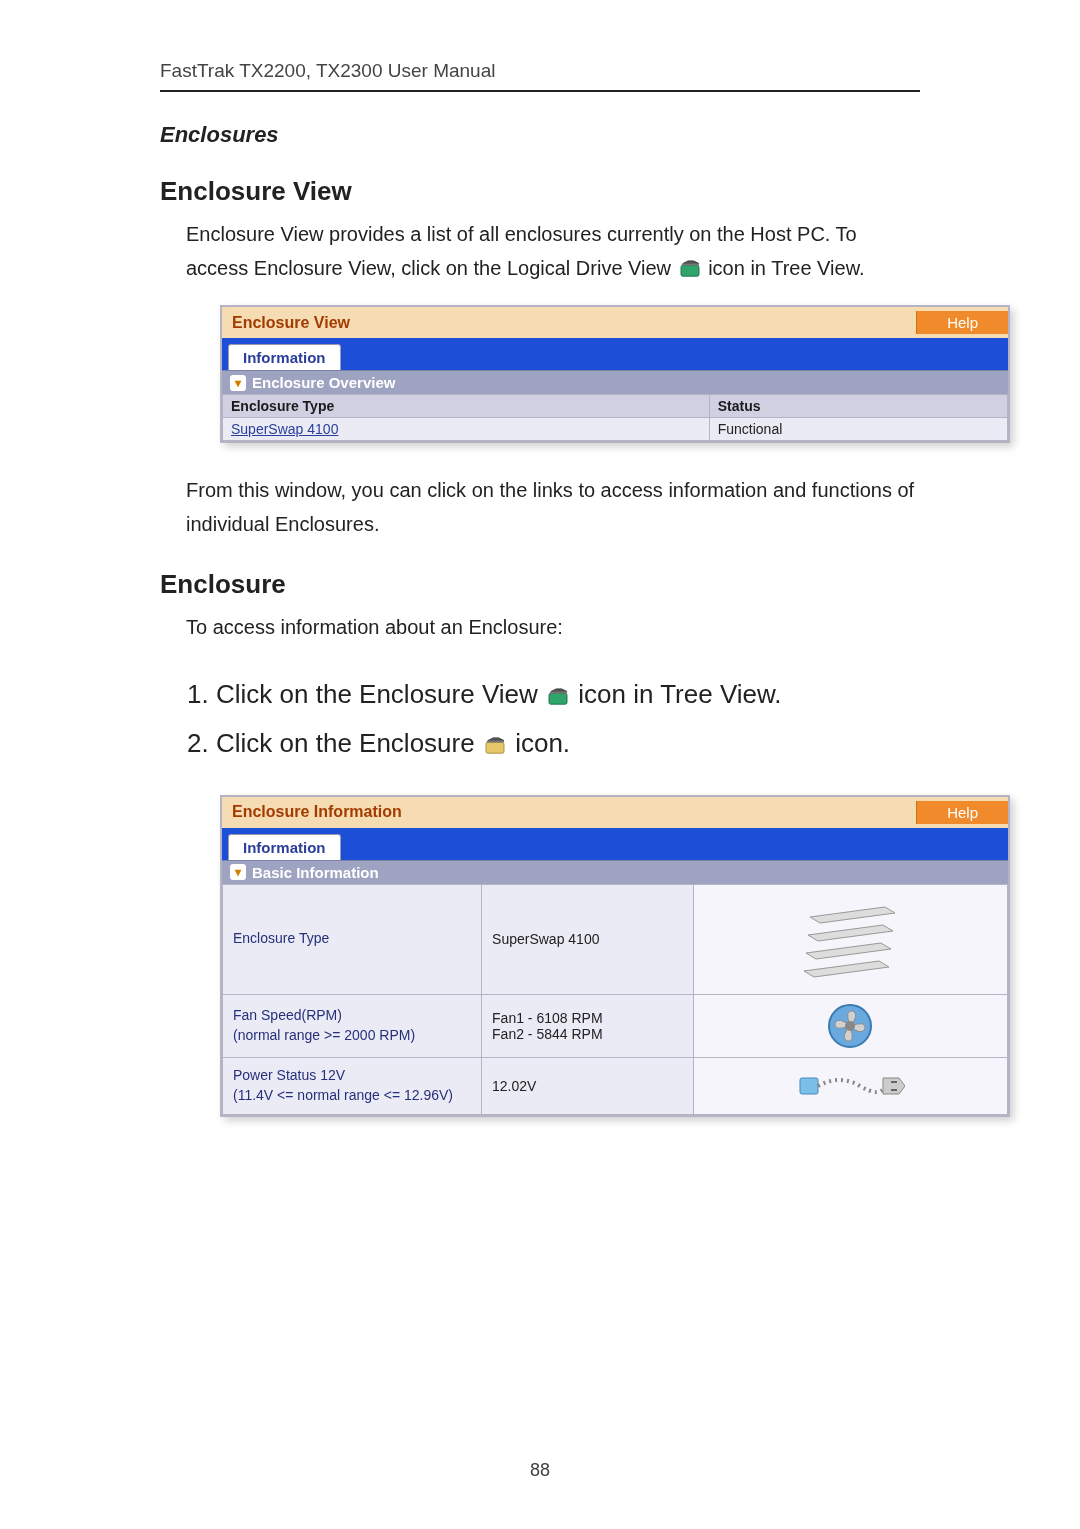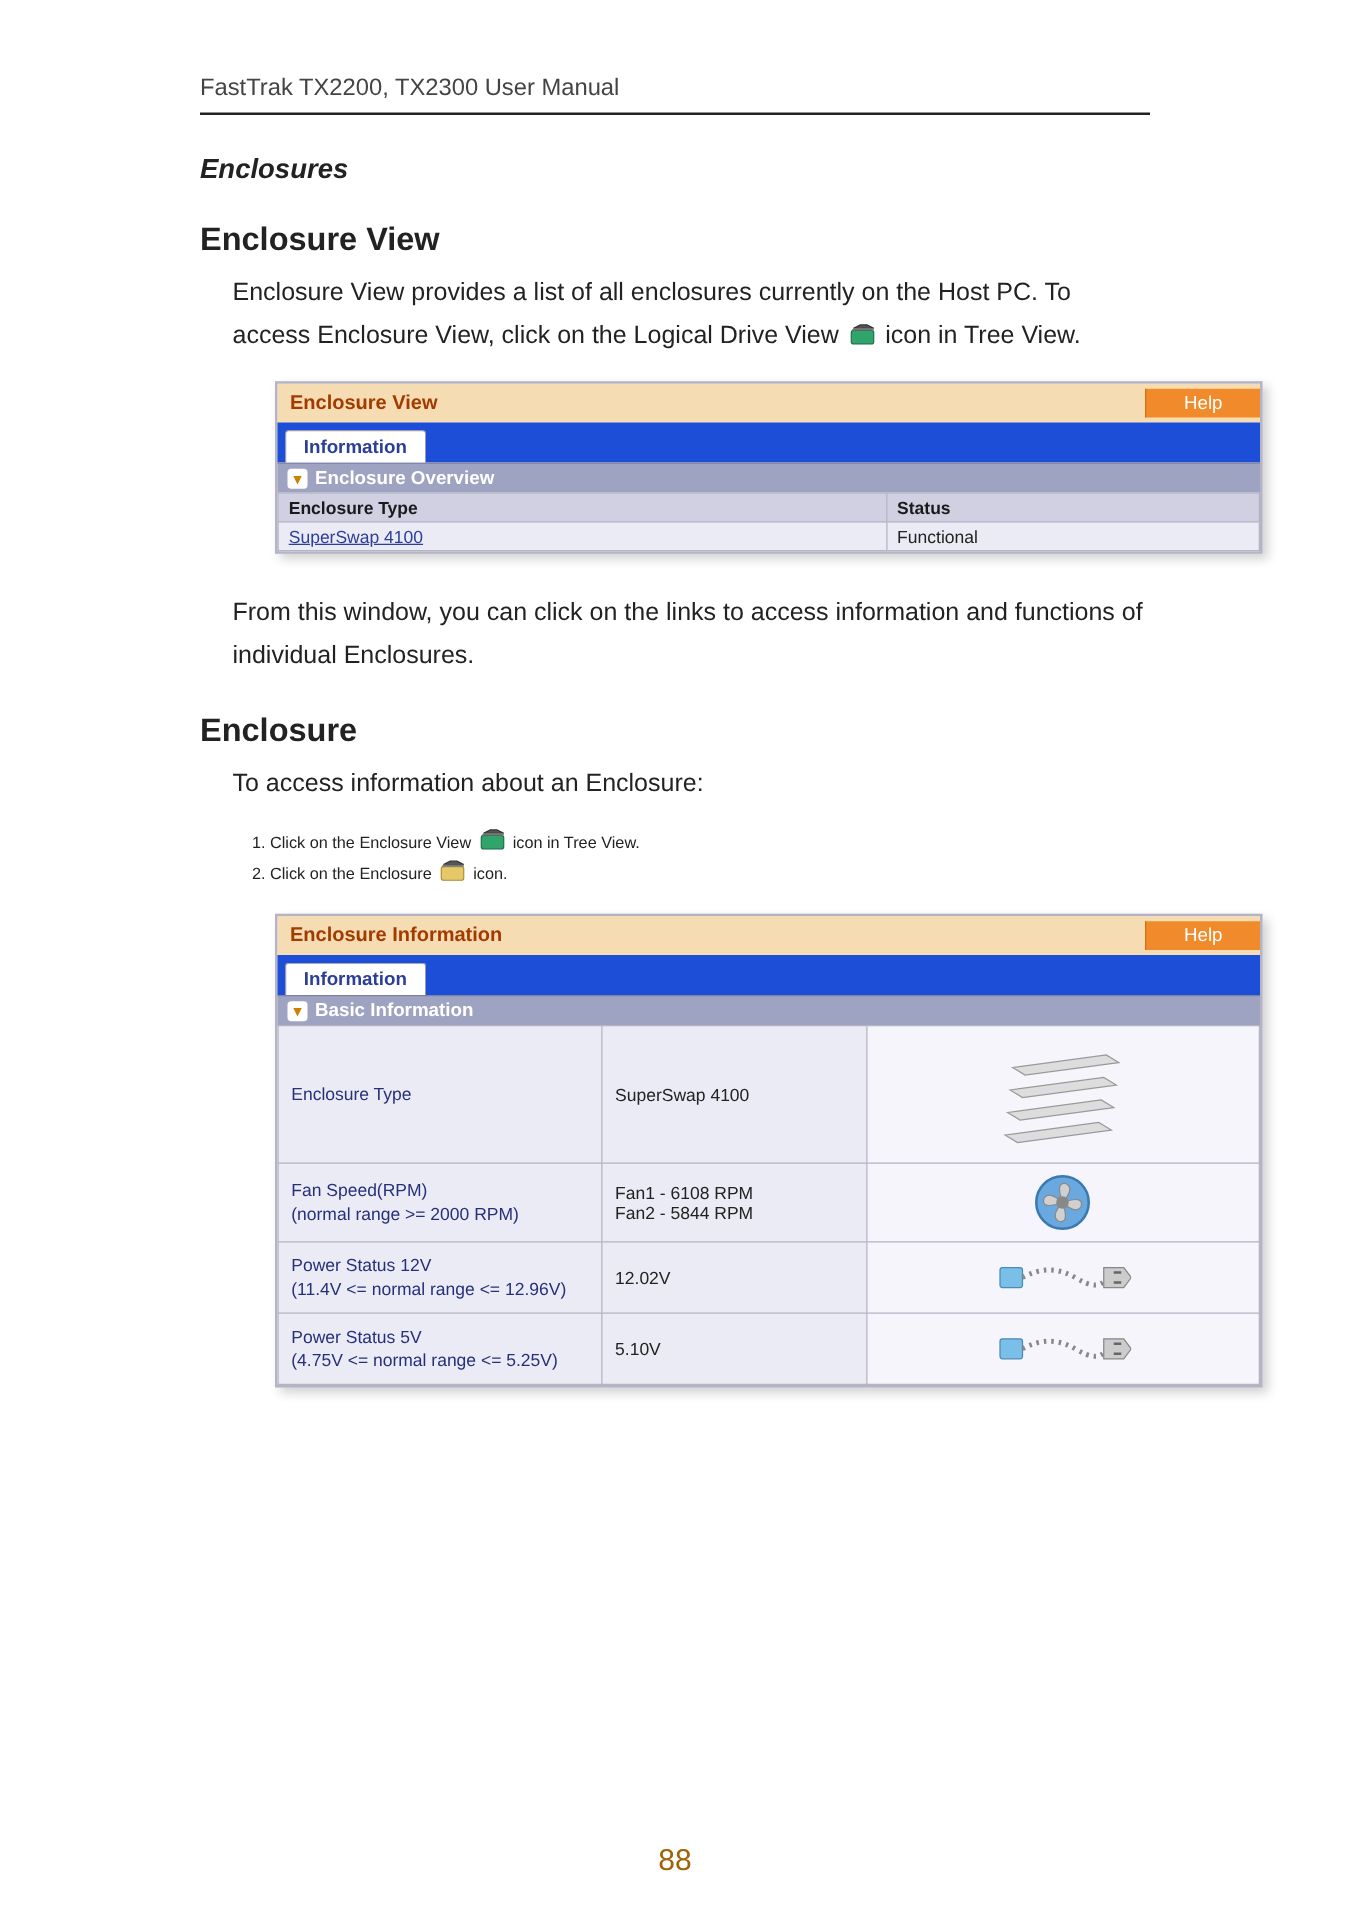--- a/index.html
+++ b/index.html
@@ -39,21 +39,21 @@
     line-height: 1.7;
     margin: 6px 0 6px 26px;
     color: #222;
   }
   .para-noindent {
     font-size: 20px;
     line-height: 1.7;
     margin: 6px 0 18px 26px;
   }
   .ol {
-    font-size: 13px;
+    font-size: 26px;
     line-height: 1.9;
     margin-left: 26px;
     padding-left: 30px;
   }
   .inline-icon {
     display: inline-block;
     width: 22px;
     height: 18px;
     vertical-align: -3px;
     margin: 0 2px;
@@ -168,26 +168,26 @@
   }
   table.info td.pic {
     width: 40%;
     text-align: center;
     background: #f5f5fb;
   }
   .bigcell { height: 110px; }
   .iconcell svg { display: block; margin: 0 auto; }
   .pagenum {
     position: absolute;
-    bottom: 26px;
+    bottom: 48px;
     left: 0;
     width: 100%;
     text-align: center;
-    font-size: 24px;
-    color: #a16207;
+    font-size: 18px;
+    color: #404040;
   }
 </style>
 </head>
 <body>
 
 <div class="page">
 
   <div class="header-line">FastTrak TX2200, TX2300 User Manual</div>
 
   <h1 class="title">Enclosures</h1>
@@ -323,34 +323,18 @@
         <td class="pic iconcell">
           <svg width="110" height="40" viewBox="0 0 110 40">
             <rect x="5" y="12" width="18" height="16" rx="2" fill="#7abfe8" stroke="#4a8bb8"></rect>
             <path d="M23 20 Q45 8 65 20 Q85 32 90 20" stroke="#888" stroke-width="4" fill="none" stroke-dasharray="2 4"></path>
             <polygon points="88,12 104,12 110,20 104,28 88,28" fill="#ccc" stroke="#888"></polygon>
             <line x1="96" y1="16" x2="102" y2="16" stroke="#666" stroke-width="2"></line>
             <line x1="96" y1="24" x2="102" y2="24" stroke="#666" stroke-width="2"></line>
           </svg>
         </td>
       </tr>
-      <tr>
-        <td class="lbl">
-          <span>Power Status 5V</span><br>
-          <span>(4.75V &lt;= normal range &lt;= 5.25V)</span>
-        </td>
-        <td class="val">5.10V</td>
-        <td class="pic iconcell">
-          <svg width="110" height="40" viewBox="0 0 110 40">
-            <rect x="5" y="12" width="18" height="16" rx="2" fill="#7abfe8" stroke="#4a8bb8"></rect>
-            <path d="M23 20 Q45 8 65 20 Q85 32 90 20" stroke="#888" stroke-width="4" fill="none" stroke-dasharray="2 4"></path>
-            <polygon points="88,12 104,12 110,20 104,28 88,28" fill="#ccc" stroke="#888"></polygon>
-            <line x1="96" y1="16" x2="102" y2="16" stroke="#666" stroke-width="2"></line>
-            <line x1="96" y1="24" x2="102" y2="24" stroke="#666" stroke-width="2"></line>
-          </svg>
-        </td>
-      </tr>
     </tbody>
       </table>
   </div>
 
   <div class="pagenum">88</div>
 </div>
 
 </body></html>

